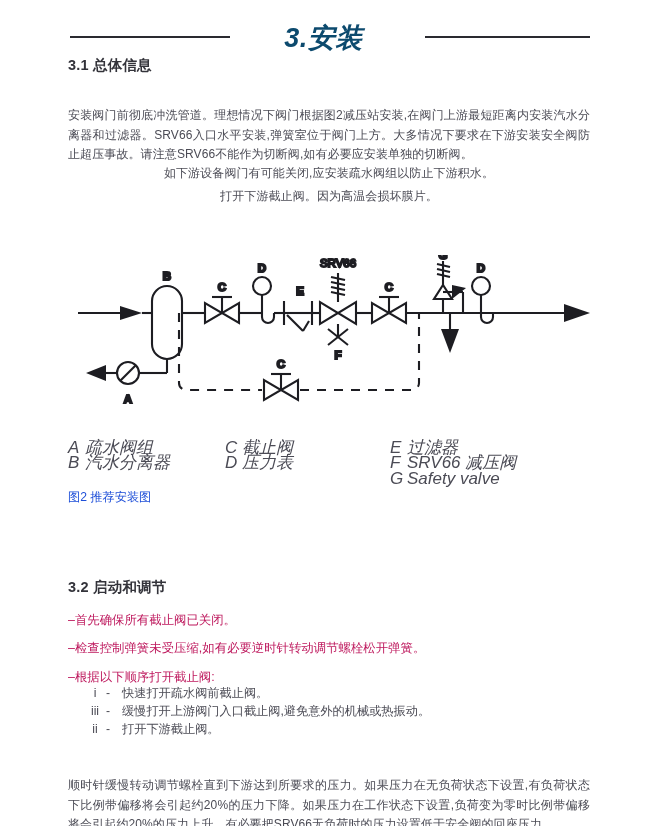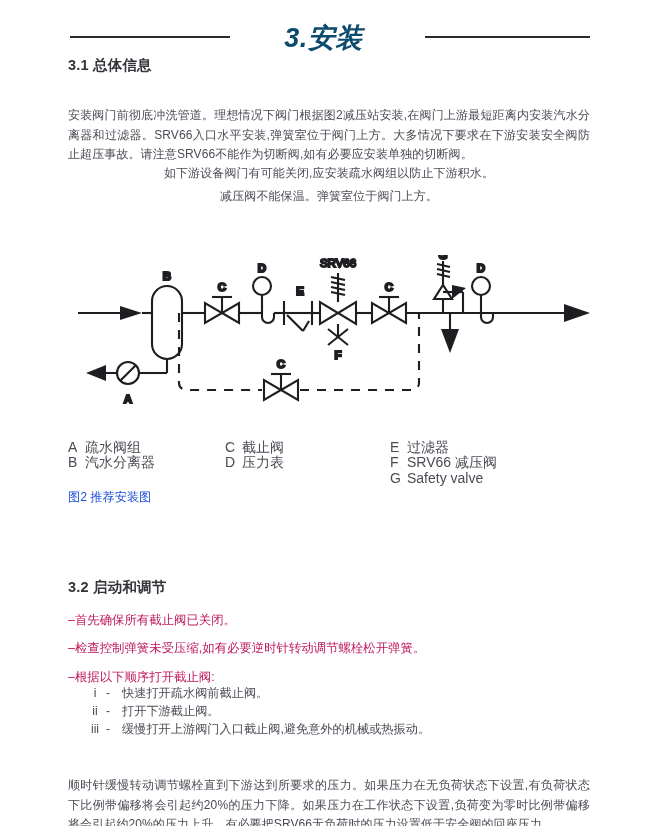--- a/index.html
+++ b/index.html
@@ -35,21 +35,21 @@
   .para{
     position:absolute;left:68px;width:522px;
     font-size:12px;line-height:19.6px;color:#4b4b55;
     text-align:justify;
     letter-spacing:.1px;
     margin-top:28px;
   }
   .para.nolast{text-align:center;}
 
   
-  .legend{position:absolute;top:440px;left:0;width:647px;height:50px;font-size:14px;line-height:15.4px;color:#4b4b55;}
+  .legend{position:absolute;top:440px;left:0;width:647px;height:50px;font-size:17px;line-height:15.4px;color:#4b4b55;font-style:italic;}
   .legend-col{position:absolute;top:0;}
   .legend-col.c1{left:68px;}
   .legend-col.c2{left:225px;}
   .legend-col.c3{left:390px;}
   .legend-row{white-space:nowrap;}
   .legend-key{display:inline-block;width:17px;}
 
   .fig-caption{
     position:absolute;left:68px;top:489px;
     font-size:12.2px;font-weight:normal;color:#1d4ed8;
@@ -79,21 +79,21 @@
   <div class="header">
     <div class="rule rule-left"></div>
     <div class="rule rule-right"></div>
     <div class="doc-title">3.安装</div>
   </div>
 
   <div class="sec-head" style="top:56px;">3.1 总体信息</div>
 
   <div class="para" style="top:78px;">安装阀门前彻底冲洗管道。理想情况下阀门根据图2减压站安装,在阀门上游最短距离内安装汽水分离器和过滤器。SRV66入口水平安装,弹簧室位于阀门上方。大多情况下要求在下游安装安全阀防止超压事故。请注意SRV66不能作为切断阀,如有必要应安装单独的切断阀。</div>
   <div class="para nolast" style="top:136px;">如下游设备阀门有可能关闭,应安装疏水阀组以防止下游积水。</div>
-  <div class="para nolast" style="top:159px;">减压阀不能保温。弹簧室位于阀门上方。</div>
+  <div class="para nolast" style="top:159px;">打开下游截止阀。因为高温会损坏膜片。</div>
 
   <div class="diagram">
     <svg width="647" height="180" viewBox="0 0 647 180" xmlns="http://www.w3.org/2000/svg">
       <g fill="none" stroke="#1d1d22" stroke-width="2.1" stroke-linecap="butt">
 
         <g>
           <line x1="78" y1="58" x2="135" y2="58"></line>
           <polygon points="120,51 142,58 120,65" fill="#1d1d22" stroke="none"></polygon>
           <line x1="142" y1="58" x2="152" y2="58"></line>
         </g>
@@ -258,22 +258,22 @@
 
   <div class="dash-item" style="top:611px;">–首先确保所有截止阀已关闭。</div>
   <div class="dash-item" style="top:639px;">–检查控制弹簧未受压缩,如有必要逆时针转动调节螺栓松开弹簧。</div>
   <div class="dash-item" style="top:668px;">–根据以下顺序打开截止阀:</div>
 
   <div class="roman-list" style="top:684px;">
     <div class="roman-row">
       <span class="roman-num">i</span><span class="roman-dash">-</span><span>快速打开疏水阀前截止阀。</span>
     </div>
     <div class="roman-row">
+      <span class="roman-num">iii</span><span class="roman-dash">-</span><span>缓慢打开上游阀门入口截止阀,避免意外的机械或热振动。</span>
+    </div>
+    <div class="roman-row">
       <span class="roman-num">ii</span><span class="roman-dash">-</span><span>打开下游截止阀。</span>
     </div>
-    <div class="roman-row">
-      <span class="roman-num">iii</span><span class="roman-dash">-</span><span>缓慢打开上游阀门入口截止阀,避免意外的机械或热振动。</span>
-    </div>
   </div>
 
   <div class="para" style="top:748px;">顺时针缓慢转动调节螺栓直到下游达到所要求的压力。如果压力在无负荷状态下设置,有负荷状态下比例带偏移将会引起约20%的压力下降。如果压力在工作状态下设置,负荷变为零时比例带偏移将会引起约20%的压力上升。有必要把SRV66无负荷时的压力设置低于安全阀的回座压力。</div>
 
 </div>
 
 </body></html>

